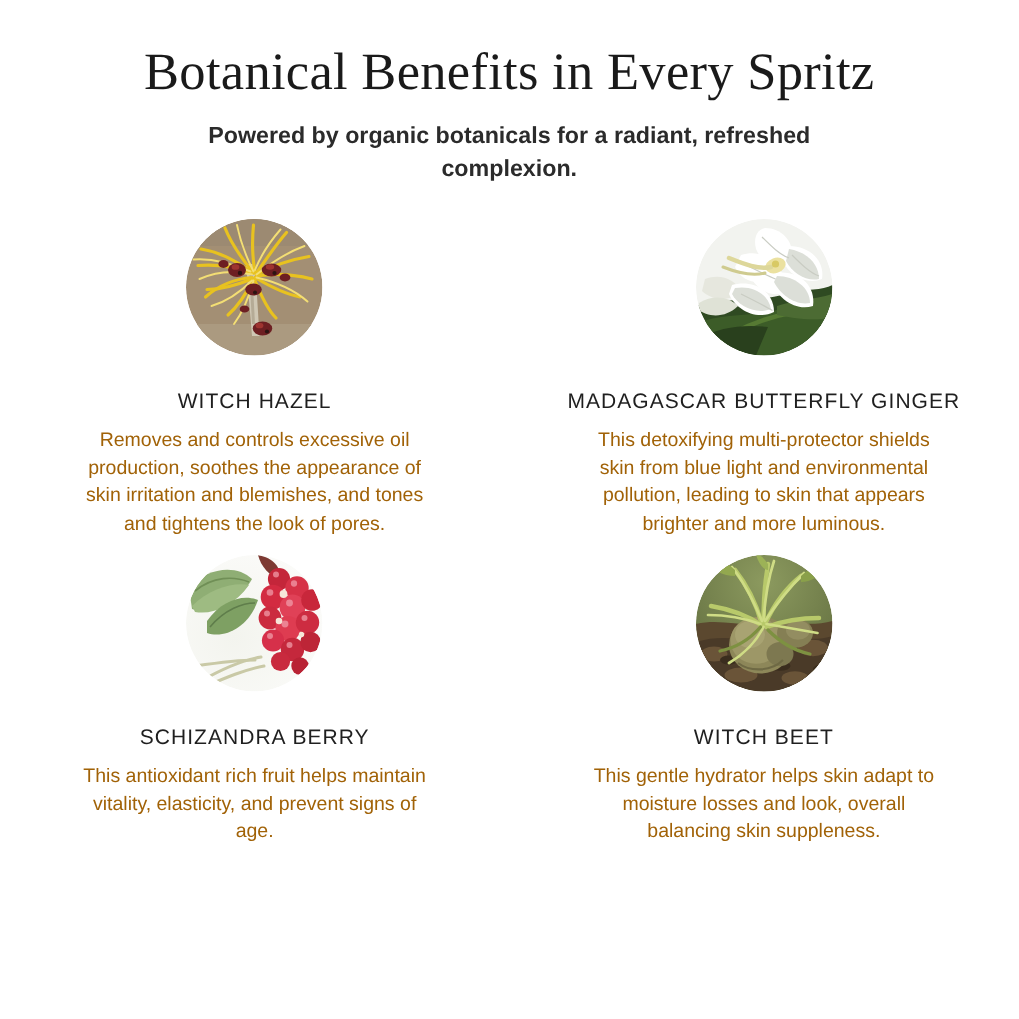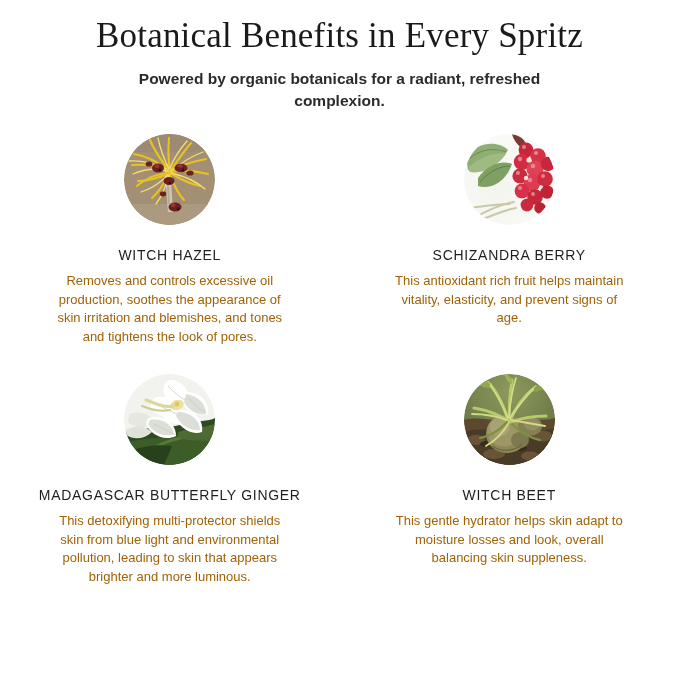--- a/index.html
+++ b/index.html
@@ -16,21 +16,21 @@
   }
   .page {
     position: relative;
     width: 679px;
     height: 679px;
     background: #ffffff;
   }
 
   
   .header {
-    padding-top: 16px;
+    padding-top: 28px;
     text-align: center;
   }
   .title {
     font-family: "Liberation Serif", "DejaVu Serif", serif;
     font-size: 35px;
     font-weight: 400;
     letter-spacing: 0.2px;
     line-height: 1.15;
     color: #1a1a1a;
     margin: 0;
@@ -43,21 +43,21 @@
     color: #2b2b2b;
     font-weight: 700;
   }
 
   
   .grid {
     margin-top: 22px;
     display: grid;
     grid-template-columns: 1fr 1fr;
     grid-template-rows: auto auto;
-    row-gap: 28px;
+    row-gap: 12px;
   }
   .cell {
     display: flex;
     flex-direction: column;
     align-items: center;
     padding: 0 18px;
   }
   .thumb {
     width: 91px;
     height: 91px;
@@ -157,20 +157,72 @@
               <circle cx="36" cy="36" r="1.5"></circle>
               <circle cx="59" cy="36" r="1.4"></circle>
               <circle cx="46" cy="49" r="1.3"></circle>
               <circle cx="54" cy="75" r="1.4"></circle>
             </g>
           </g>
         </svg>
       </div>
       <div class="ing-name">WITCH HAZEL</div>
       <div class="ing-desc">Removes and controls excessive oil production, soothes the appearance of skin irritation and blemishes, and tones and tightens the look of pores.</div>
+    </div>
+
+    <div class="cell cell-wide">
+      <div class="thumb">
+        <svg viewBox="0 0 91 91" xmlns="http://www.w3.org/2000/svg" aria-hidden="true">
+          <defs>
+            <clipPath id="c3">
+                <circle cx="45.5" cy="45.5" r="45.5"></circle>
+              </clipPath>
+          </defs>
+          <g clip-path="url(#c3)">
+            <rect width="91" height="91" fill="#f2f3ef"></rect>
+
+            <path d="M0 58 C20 52 40 56 60 50 C74 46 84 48 91 44 L91 91 L0 91 Z" fill="#2f4a22"></path>
+            <path d="M0 70 C18 62 36 66 56 60 C72 55 84 58 91 54 L91 91 L0 91 Z" fill="#3c5c28"></path>
+            <path d="M8 88 C24 74 44 66 66 62" stroke="#567a33" stroke-width="3" fill="none"></path>
+            <path d="M0 80 C16 72 32 70 48 72 L40 91 L0 91 Z" fill="#29401d"></path>
+            <path d="M54 58 C66 54 78 54 91 50 L91 66 C76 68 64 66 54 64 Z" fill="#4c6b33"></path>
+
+            <path d="M6 40 C16 36 26 40 30 48 C22 56 10 54 4 48 Z" fill="#e6e7de"></path>
+            <path d="M2 56 C12 50 22 52 28 58 C20 66 8 66 1 60 Z" fill="#dfe2d6"></path>
+
+            <g fill="#ffffff">
+              <path d="M46 6 C58 6 66 16 64 28 C56 34 44 30 40 20 C38 12 41 7 46 6 Z"></path>
+              <path d="M62 18 C76 18 86 28 84 40 C74 44 62 38 58 28 Z"></path>
+              <path d="M30 24 C42 20 54 26 54 38 C44 46 30 42 26 32 Z"></path>
+              <path d="M54 36 C68 34 80 44 78 58 C66 62 54 52 50 42 Z"></path>
+              <path d="M24 44 C38 40 52 48 52 62 C40 68 26 60 22 50 Z"></path>
+              <path d="M40 30 C52 28 62 36 60 48 C50 54 40 46 36 38 Z"></path>
+            </g>
+            <g fill="#dcdfd8">
+              <path d="M62 20 C74 22 82 30 82 40 C74 42 64 36 60 28 Z"></path>
+              <path d="M26 46 C38 44 48 50 50 60 C40 64 28 58 24 50 Z"></path>
+              <path d="M54 38 C66 38 76 46 76 56 C66 58 56 50 52 42 Z"></path>
+            </g>
+
+            <g stroke="#c9ccc3" stroke-width="0.8" fill="none">
+              <path d="M44 12 C50 18 56 24 62 26"></path>
+              <path d="M32 30 C40 34 48 38 53 40"></path>
+              <path d="M30 50 C38 54 46 58 51 61"></path>
+              <path d="M64 24 C70 30 76 36 82 38"></path>
+            </g>
+
+            <ellipse cx="53" cy="31" rx="7" ry="5" fill="#ebe1a0" transform="rotate(-20 53 31)"></ellipse>
+            <path d="M22 26 C32 30 42 34 50 32" stroke="#ddd79a" stroke-width="3" fill="none" stroke-linecap="round"></path>
+            <path d="M18 32 C28 36 38 38 46 36" stroke="#cfcb90" stroke-width="2" fill="none" stroke-linecap="round"></path>
+            <circle cx="53" cy="30" r="2.4" fill="#d8c964"></circle>
+          </g>
+        </svg>
+      </div>
+      <div class="ing-name">MADAGASCAR BUTTERFLY GINGER</div>
+      <div class="ing-desc">This detoxifying multi-protector shields skin from blue light and environmental pollution, leading to skin that appears brighter and more luminous.</div>
     </div>
 
     <div class="cell">
       <div class="thumb">
         <svg viewBox="0 0 91 91" xmlns="http://www.w3.org/2000/svg" aria-hidden="true">
           <defs>
             <clipPath id="c2">
                 <circle cx="45.5" cy="45.5" r="45.5"></circle>
               </clipPath>
             <radialGradient id="bg2" cx="35%" cy="60%" r="70%">
@@ -226,72 +278,20 @@
               <circle cx="62" cy="44" r="2.2"></circle>
               <circle cx="77" cy="53" r="1.8"></circle>
             </g>
           </g>
         </svg>
       </div>
       <div class="ing-name">SCHIZANDRA BERRY</div>
       <div class="ing-desc">This antioxidant rich fruit helps maintain vitality, elasticity, and prevent signs of age.</div>
     </div>
 
-    <div class="cell cell-wide">
-      <div class="thumb">
-        <svg viewBox="0 0 91 91" xmlns="http://www.w3.org/2000/svg" aria-hidden="true">
-          <defs>
-            <clipPath id="c3">
-                <circle cx="45.5" cy="45.5" r="45.5"></circle>
-              </clipPath>
-          </defs>
-          <g clip-path="url(#c3)">
-            <rect width="91" height="91" fill="#f2f3ef"></rect>
-
-            <path d="M0 58 C20 52 40 56 60 50 C74 46 84 48 91 44 L91 91 L0 91 Z" fill="#2f4a22"></path>
-            <path d="M0 70 C18 62 36 66 56 60 C72 55 84 58 91 54 L91 91 L0 91 Z" fill="#3c5c28"></path>
-            <path d="M8 88 C24 74 44 66 66 62" stroke="#567a33" stroke-width="3" fill="none"></path>
-            <path d="M0 80 C16 72 32 70 48 72 L40 91 L0 91 Z" fill="#29401d"></path>
-            <path d="M54 58 C66 54 78 54 91 50 L91 66 C76 68 64 66 54 64 Z" fill="#4c6b33"></path>
-
-            <path d="M6 40 C16 36 26 40 30 48 C22 56 10 54 4 48 Z" fill="#e6e7de"></path>
-            <path d="M2 56 C12 50 22 52 28 58 C20 66 8 66 1 60 Z" fill="#dfe2d6"></path>
-
-            <g fill="#ffffff">
-              <path d="M46 6 C58 6 66 16 64 28 C56 34 44 30 40 20 C38 12 41 7 46 6 Z"></path>
-              <path d="M62 18 C76 18 86 28 84 40 C74 44 62 38 58 28 Z"></path>
-              <path d="M30 24 C42 20 54 26 54 38 C44 46 30 42 26 32 Z"></path>
-              <path d="M54 36 C68 34 80 44 78 58 C66 62 54 52 50 42 Z"></path>
-              <path d="M24 44 C38 40 52 48 52 62 C40 68 26 60 22 50 Z"></path>
-              <path d="M40 30 C52 28 62 36 60 48 C50 54 40 46 36 38 Z"></path>
-            </g>
-            <g fill="#dcdfd8">
-              <path d="M62 20 C74 22 82 30 82 40 C74 42 64 36 60 28 Z"></path>
-              <path d="M26 46 C38 44 48 50 50 60 C40 64 28 58 24 50 Z"></path>
-              <path d="M54 38 C66 38 76 46 76 56 C66 58 56 50 52 42 Z"></path>
-            </g>
-
-            <g stroke="#c9ccc3" stroke-width="0.8" fill="none">
-              <path d="M44 12 C50 18 56 24 62 26"></path>
-              <path d="M32 30 C40 34 48 38 53 40"></path>
-              <path d="M30 50 C38 54 46 58 51 61"></path>
-              <path d="M64 24 C70 30 76 36 82 38"></path>
-            </g>
-
-            <ellipse cx="53" cy="31" rx="7" ry="5" fill="#ebe1a0" transform="rotate(-20 53 31)"></ellipse>
-            <path d="M22 26 C32 30 42 34 50 32" stroke="#ddd79a" stroke-width="3" fill="none" stroke-linecap="round"></path>
-            <path d="M18 32 C28 36 38 38 46 36" stroke="#cfcb90" stroke-width="2" fill="none" stroke-linecap="round"></path>
-            <circle cx="53" cy="30" r="2.4" fill="#d8c964"></circle>
-          </g>
-        </svg>
-      </div>
-      <div class="ing-name">MADAGASCAR BUTTERFLY GINGER</div>
-      <div class="ing-desc">This detoxifying multi-protector shields skin from blue light and environmental pollution, leading to skin that appears brighter and more luminous.</div>
-    </div>
-
     <div class="cell">
       <div class="thumb">
         <svg viewBox="0 0 91 91" xmlns="http://www.w3.org/2000/svg" aria-hidden="true">
           <defs>
             <clipPath id="c4">
                 <circle cx="45.5" cy="45.5" r="45.5"></circle>
               </clipPath>
             <radialGradient id="bg4" cx="50%" cy="20%" r="85%">
               <stop offset="0" stop-color="#8c9a5f"></stop>
               <stop offset="1" stop-color="#5e6a3c"></stop>

